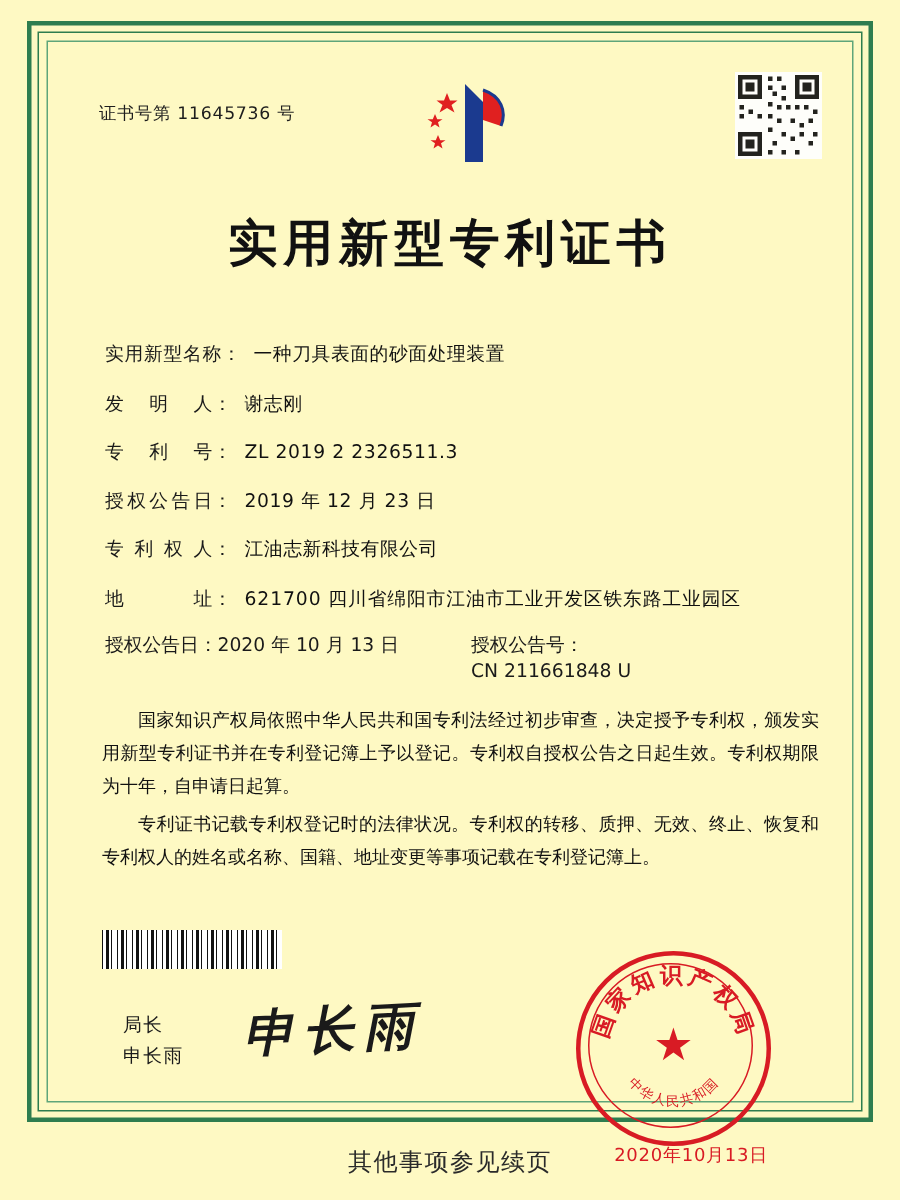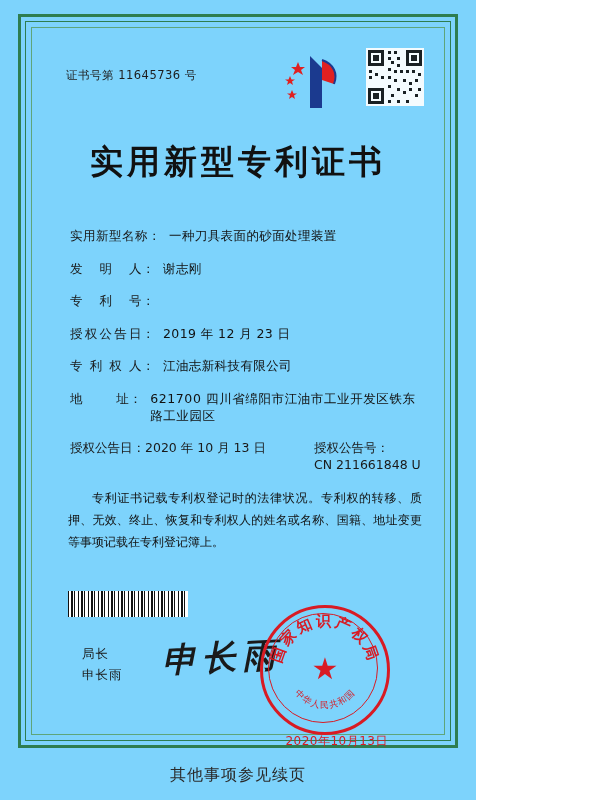--- a/index.html
+++ b/index.html
@@ -9,23 +9,23 @@
   body {
     width: 600px;
     height: 800px;
     background: #ffffff;
     font-family: "DejaVu Sans", sans-serif;
     color: #1a1a1a;
     overflow: hidden;
   }
   .page {
     position: relative;
-    width: 476px;
+    width: 600px;
     height: 800px;
-    background: #7dd3fc;
+    background: #fef9c3;
   }
   
   .border-outer {
     position: absolute;
     left: 18px;
     top: 14px;
     right: 18px;
     bottom: 52px;
     border: 3px solid #2e7d4f;
   }
@@ -350,20 +350,21 @@
 
       <div class="field">
         <span class="label spread">发明人</span>
         <span class="label">：</span>
         <span class="value">谢志刚</span>
       </div>
 
       <div class="field">
         <span class="label spread">专利号</span>
         <span class="label">：</span>
+        <span class="value">ZL 2019 2 2326511.3</span>
       </div>
 
       <div class="field">
         <span class="label spread">授权公告日</span>
         <span class="label">：</span>
         <span class="value">2019 年 12 月 23 日</span>
       </div>
 
       <div class="field">
         <span class="label spread">专利权人</span>
@@ -381,20 +382,21 @@
         <span class="label">授权公告日：</span>
         <span class="value">2020 年 10 月 13 日</span>
         <span class="part2">
           <span class="label">授权公告号：</span>
           <span class="value">CN 211661848 U</span>
         </span>
       </div>
 
     </div>
 
+    <p class="para">国家知识产权局依照中华人民共和国专利法经过初步审查，决定授予专利权，颁发实用新型专利证书并在专利登记簿上予以登记。专利权自授权公告之日起生效。专利权期限为十年，自申请日起算。</p>
     <p class="para second">专利证书记载专利权登记时的法律状况。专利权的转移、质押、无效、终止、恢复和专利权人的姓名或名称、国籍、地址变更等事项记载在专利登记簿上。</p>
 
     <div class="bottom">
 
       <div class="barcode"></div>
 
       <div class="signer-block">
         <div>局长</div>
         <div>申长雨</div>
       </div>

